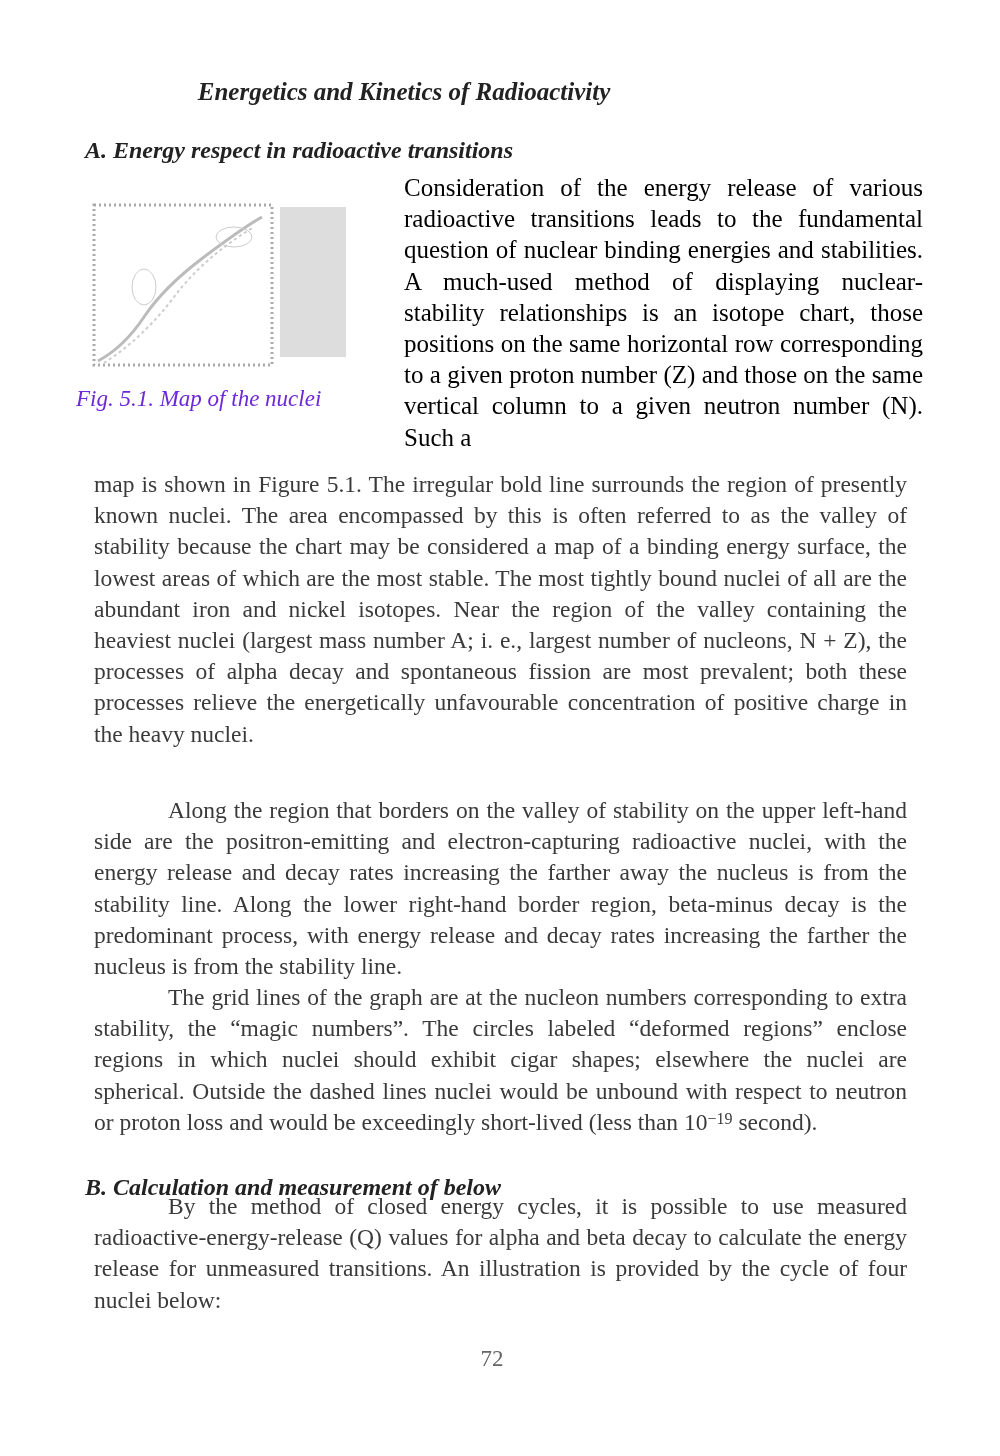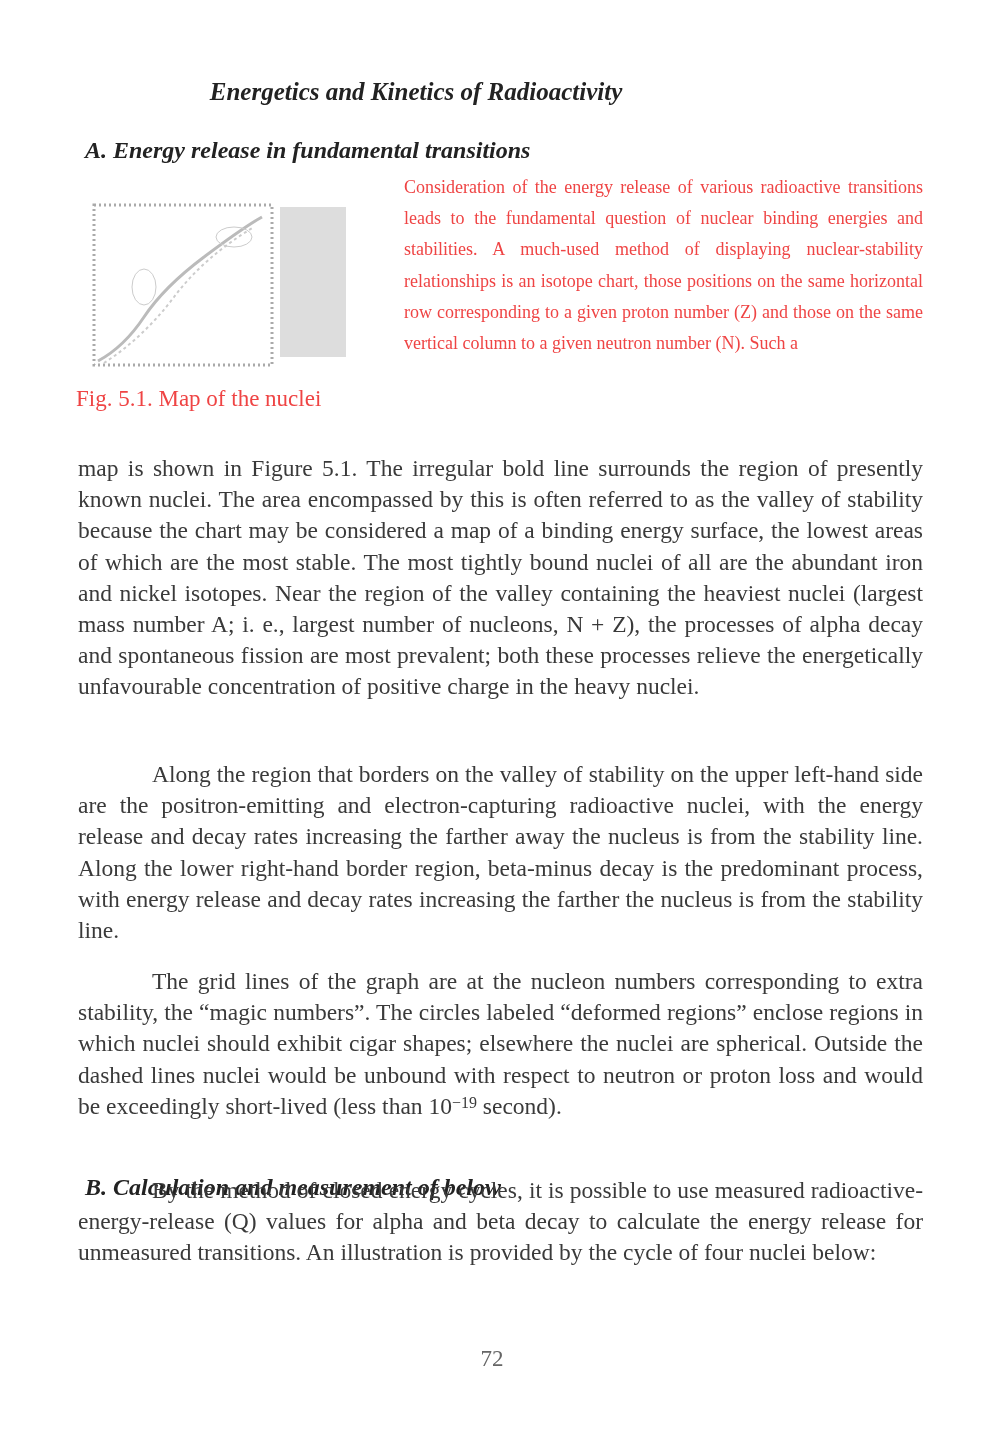--- a/index.html
+++ b/index.html
@@ -1,36 +1,36 @@
 <!DOCTYPE html>
 <html><head>
 <meta charset="utf-8">
 <style>
   html,body{margin:0;padding:0;background:#ffffff;}
   body{width:1000px;height:1456px;position:relative;overflow:hidden;
        font-family:"Liberation Serif","DejaVu Serif",serif;color:#333;}
-  .page-title{position:absolute;left:16px;width:800px;top:78px;text-align:center;
+  .page-title{position:absolute;left:4px;width:800px;top:78px;text-align:center;
        font-size:25px;font-weight:bold;font-style:italic;color:#222;}
   .sec{position:absolute;left:85px;font-size:24px;font-weight:bold;font-style:italic;color:#222;}
   .para{position:absolute;left:78px;width:845px;font-size:23.5px;line-height:31.2px;
        text-align:justify;color:#3a3a3a;}
-  .para p{margin:0;}
+  .para p{margin:16px;}
   .indent{text-indent:74px;}
-  .wrap-col{position:absolute;left:404px;width:519px;top:172px;font-size:18px;line-height:31.2px;text-align:justify;color:#ef4444;}
+  .wrap-col{position:absolute;left:404px;width:519px;top:172px;font-size:25px;line-height:31.2px;text-align:justify;color:#000000;}
   .figure{position:absolute;left:84px;top:197px;width:272px;height:190px;}
-  .fig-caption{position:absolute;left:76px;top:386px;font-size:23px;color:#ef4444;}
+  .fig-caption{position:absolute;left:76px;top:386px;font-size:23px;font-style:italic;color:#6d28d9;}
   .page-num{position:absolute;top:1346px;left:0;width:984px;text-align:center;font-size:23px;color:#666;}
   sup{font-size:16px;vertical-align:top;position:relative;top:-4px;}
 </style>
 </head>
 <body>
 
 <div class="page-title">Energetics and Kinetics of Radioactivity</div>
 
-<div class="sec" style="top:137px">A. Energy release in fundamental transitions</div>
+<div class="sec" style="top:137px">A. Energy respect in radioactive transitions</div>
 
 <div class="figure">
   <svg width="272" height="190" viewBox="0 0 272 190">
     <rect x="10" y="8" width="178" height="160" fill="none" stroke="#aaa" stroke-width="3" stroke-dasharray="2 3"></rect>
     <path d="M14 164 Q40 150 60 120 T120 60 T178 20" stroke="#bbb" stroke-width="3" fill="none"></path>
     <path d="M20 166 Q60 140 90 100 T170 30" stroke="#ccc" stroke-width="2" fill="none" stroke-dasharray="3 3"></path>
     <ellipse cx="60" cy="90" rx="12" ry="18" fill="none" stroke="#ccc"></ellipse>
     <ellipse cx="150" cy="40" rx="18" ry="10" fill="none" stroke="#ccc"></ellipse>
     <g fill="#ddd">
       <rect x="196" y="10" width="66" height="150"></rect>
@@ -40,21 +40,21 @@
 <div class="fig-caption">Fig. 5.1. Map of the nuclei</div>
 
 <div class="wrap-col">
   <p style="margin:0;text-indent:0">Consideration of the energy release of various radioactive transitions leads to the fundamental question of nuclear binding energies and stabilities. A much-used method of displaying nuclear-stability relationships is an isotope chart, those positions on the same horizontal row corresponding to a given proton number (Z) and those on the same vertical column to a given neutron number (N). Such a</p>
 </div>
 
 <div class="para" style="top:453px">
   <p>map is shown in Figure 5.1. The irregular bold line surrounds the region of presently known nuclei. The area encompassed by this is often referred to as the valley of stability because the chart may be considered a map of a binding energy surface, the lowest areas of which are the most stable. The most tightly bound nuclei of all are the abundant iron and nickel isotopes. Near the region of the valley containing the heaviest nuclei (largest mass number A; i. e., largest number of nucleons, N + Z), the processes of alpha decay and spontaneous fission are most prevalent; both these processes relieve the energetically unfavourable concentration of positive charge in the heavy nuclei.</p>
 </div>
 
-<div class="para" style="top:759px">
+<div class="para" style="top:779px">
   <p class="indent">Along the region that borders on the valley of stability on the upper left-hand side are the positron-emitting and electron-capturing radioactive nuclei, with the energy release and decay rates increasing the farther away the nucleus is from the stability line. Along the lower right-hand border region, beta-minus decay is the predominant process, with energy release and decay rates increasing the farther the nucleus is from the stability line.</p>
 </div>
 
 <div class="para" style="top:966px">
   <p class="indent"><span>The grid lines of the graph are at the nucleon numbers corresponding to extra stability, the “magic numbers”. The circles labeled “deformed regions” enclose regions in which nuclei should exhibit cigar shapes; elsewhere the nuclei are spherical. Outside the dashed lines nuclei would be unbound with respect to neutron or proton loss and would be exceedingly short-lived (less than 10</span><sup>−19</sup><span> second).</span></p>
 </div>
 
 <div class="sec" style="top:1174px">B. Calculation and measurement of below</div>
 
 <div class="para" style="top:1175px">

